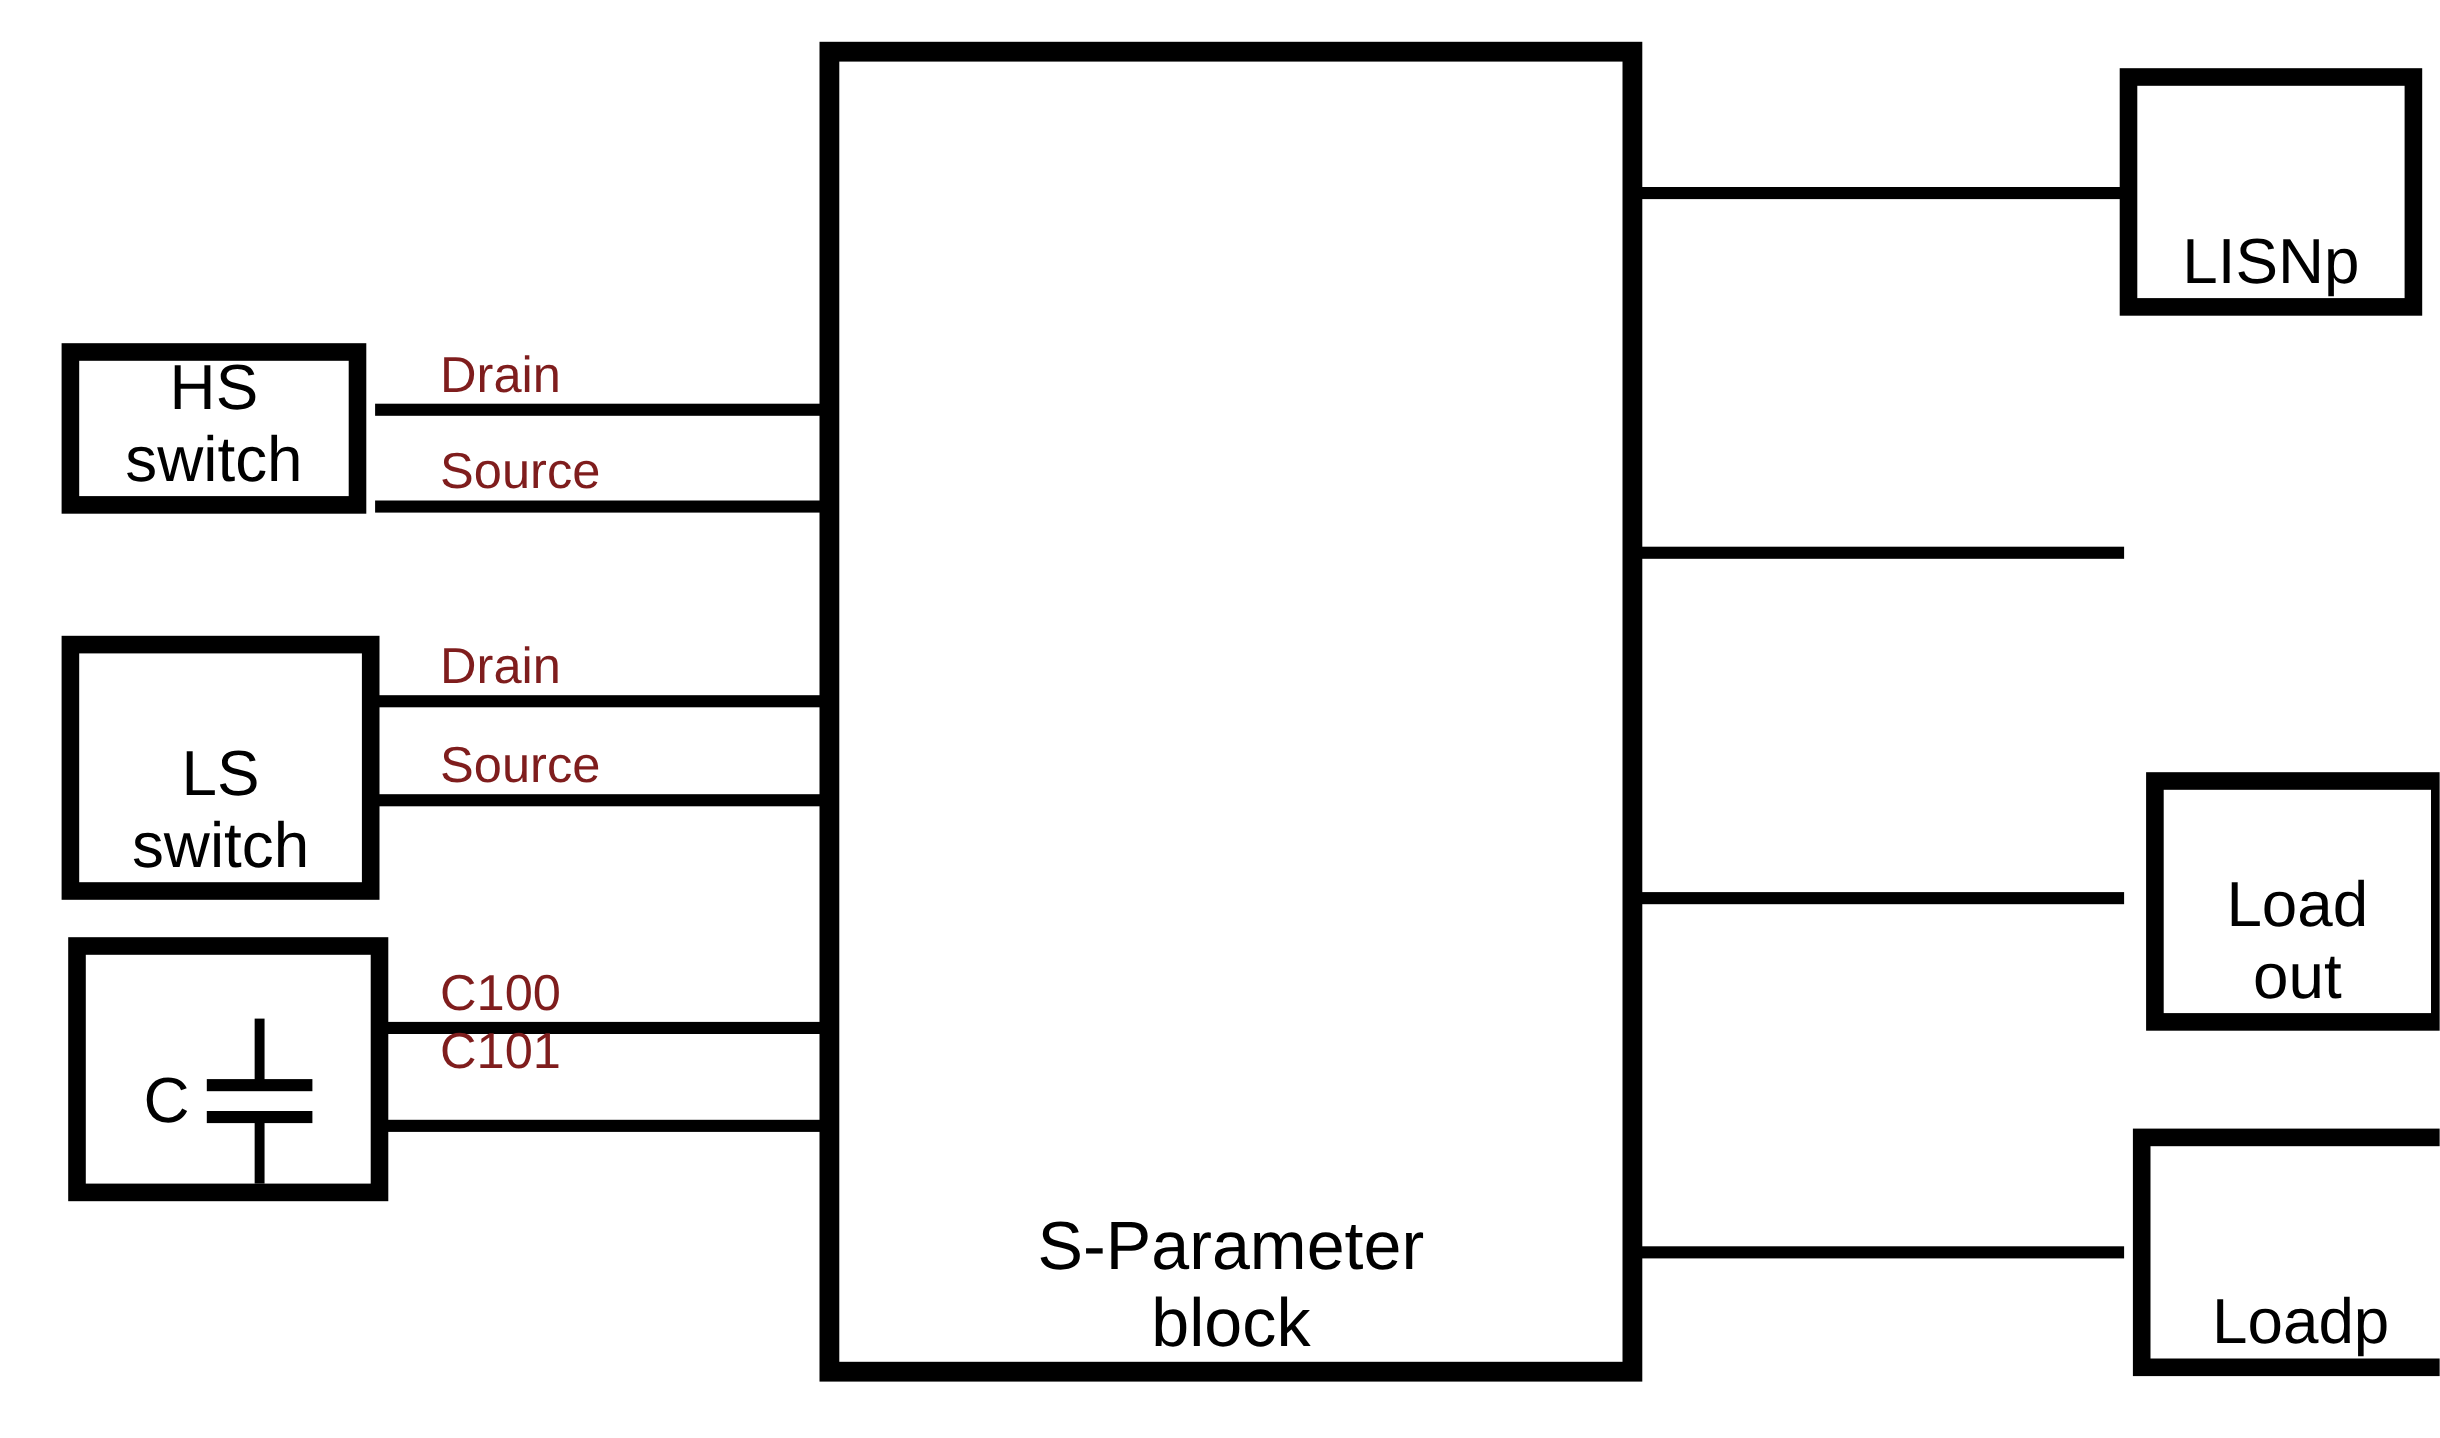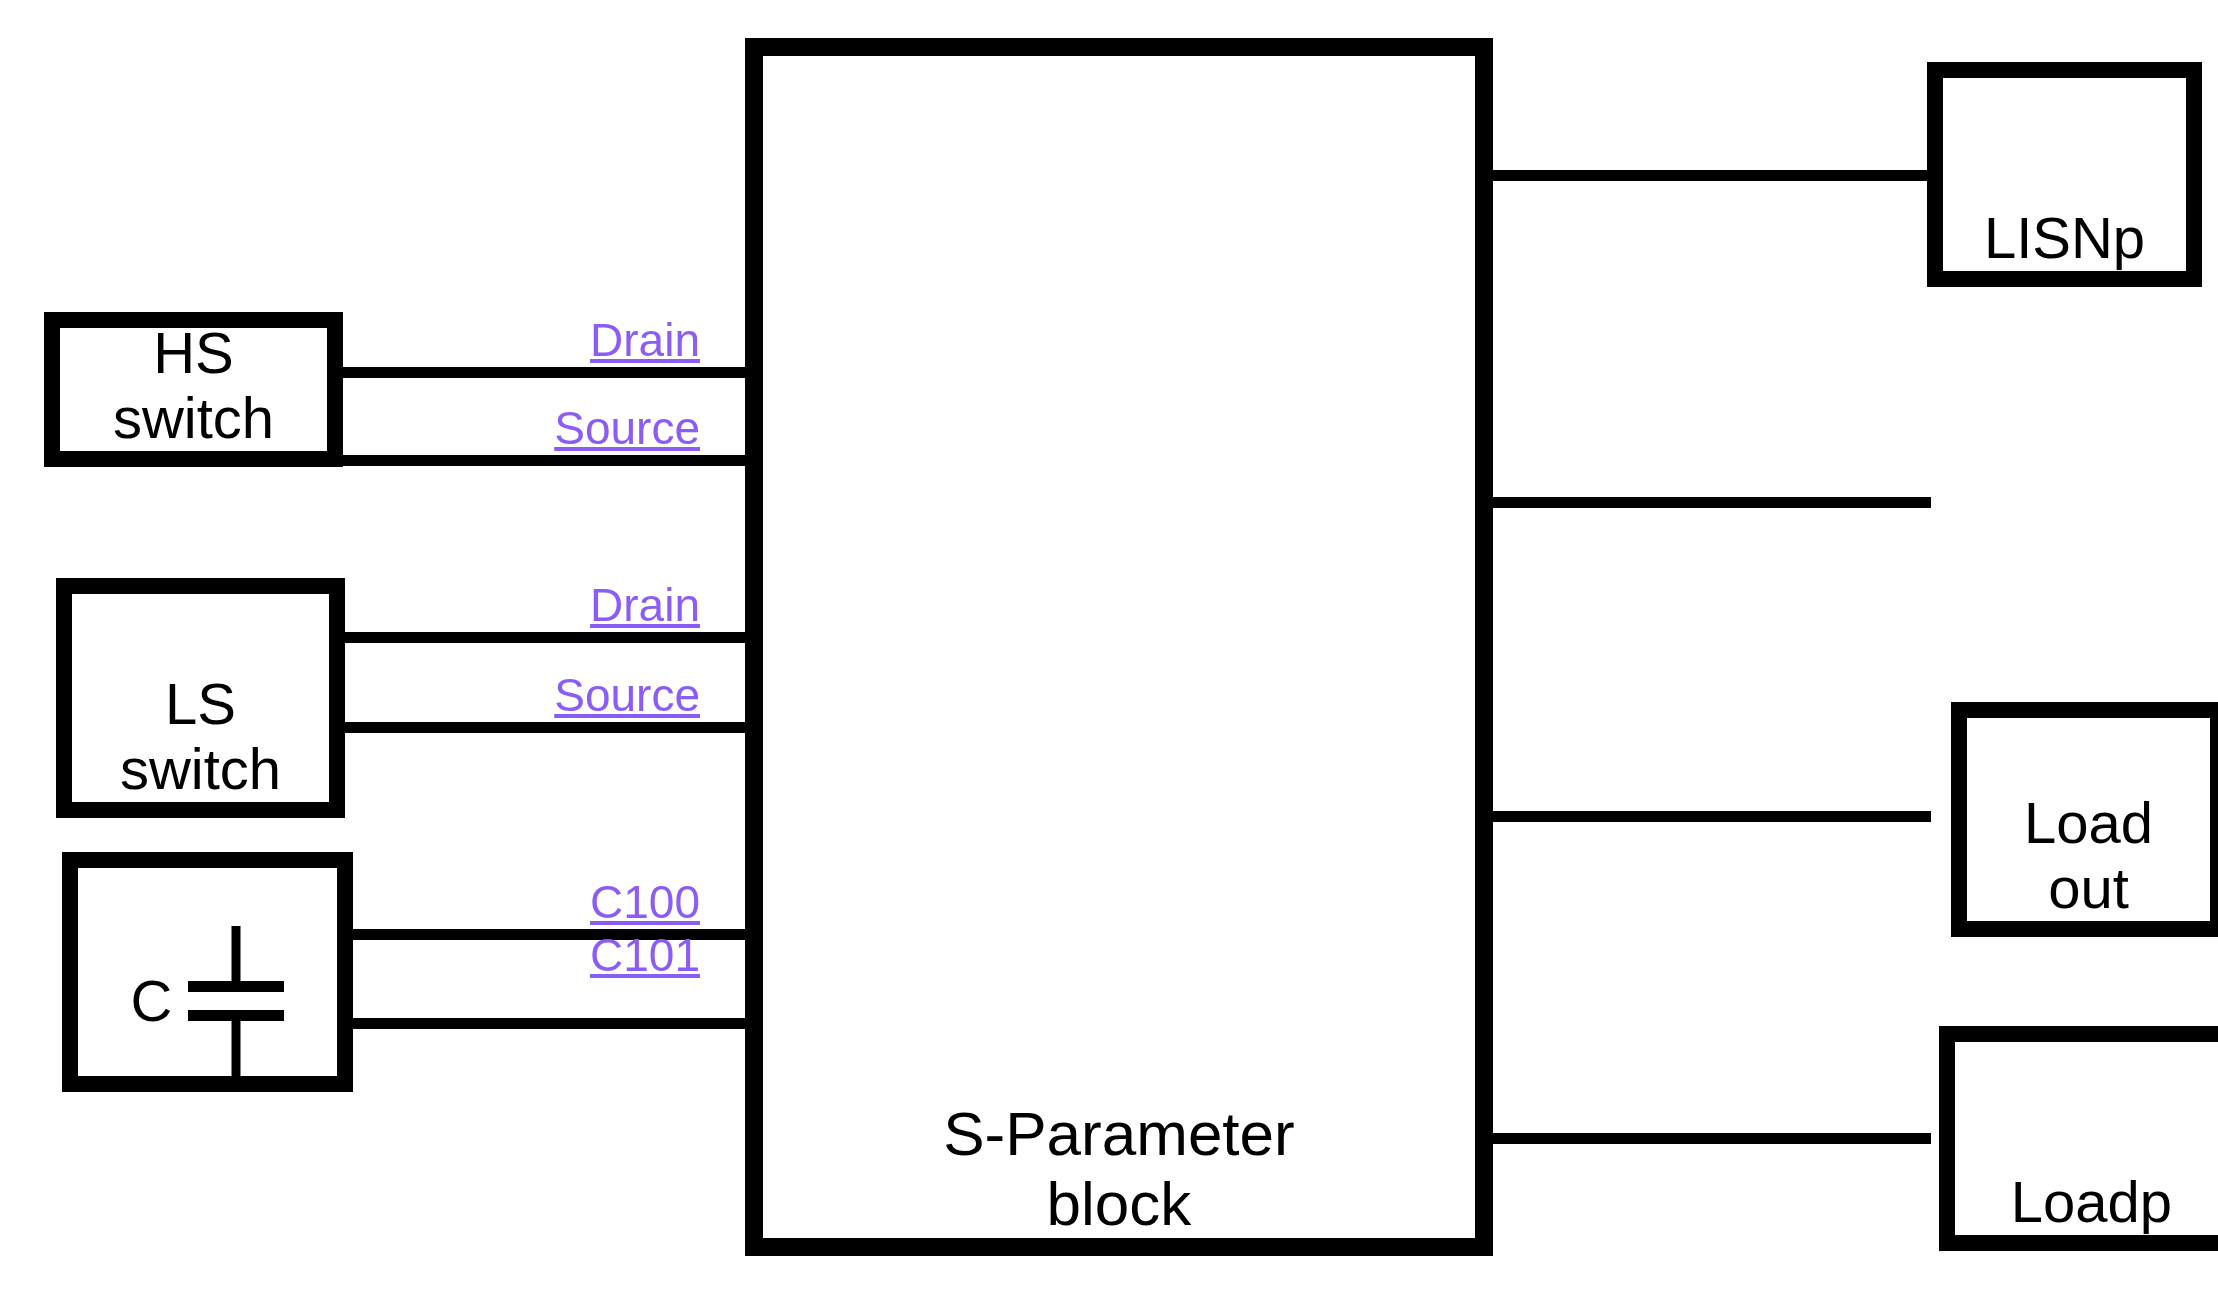--- a/index.html
+++ b/index.html
@@ -42,24 +42,23 @@
     font-size: 58px;
   }
   .wire {
     position: absolute;
     background: #000000;
     height: 11px;
   }
   .wire-label {
     position: absolute;
     font-size: 46px;
-    color: #8b5cf6;
-    text-align: right;
+    color: #7f1d1d;
+    text-align: left;
     white-space: nowrap;
-    text-decoration: underline;
   }
   .cap-symbol {
     position: relative;
     display: inline-block;
     width: 96px;
     height: 150px;
     vertical-align: middle;
   }
   .cap-stem-top,
   .cap-stem-bottom {
@@ -95,21 +94,21 @@
 </head>
 <body>
 
 <div id="canvas">
 
   <div class="box main-block" style="left:745px; top:38px; width:748px; height:1218px;">
     <span class="box-label">S-Parameter
 block</span>
   </div>
 
-  <div class="box side-box" style="left:44px; top:312px; width:299px; height:155px;">
+  <div class="box side-box" style="left:56px; top:312px; width:277px; height:155px;">
     <span class="box-label">HS
 switch</span>
   </div>
 
   <div class="box side-box" style="left:56px; top:578px; width:289px; height:240px;">
     <span class="box-label">LS
 switch</span>
   </div>
 
   <div class="box side-box" style="left:62px; top:852px; width:291px; height:240px;">

